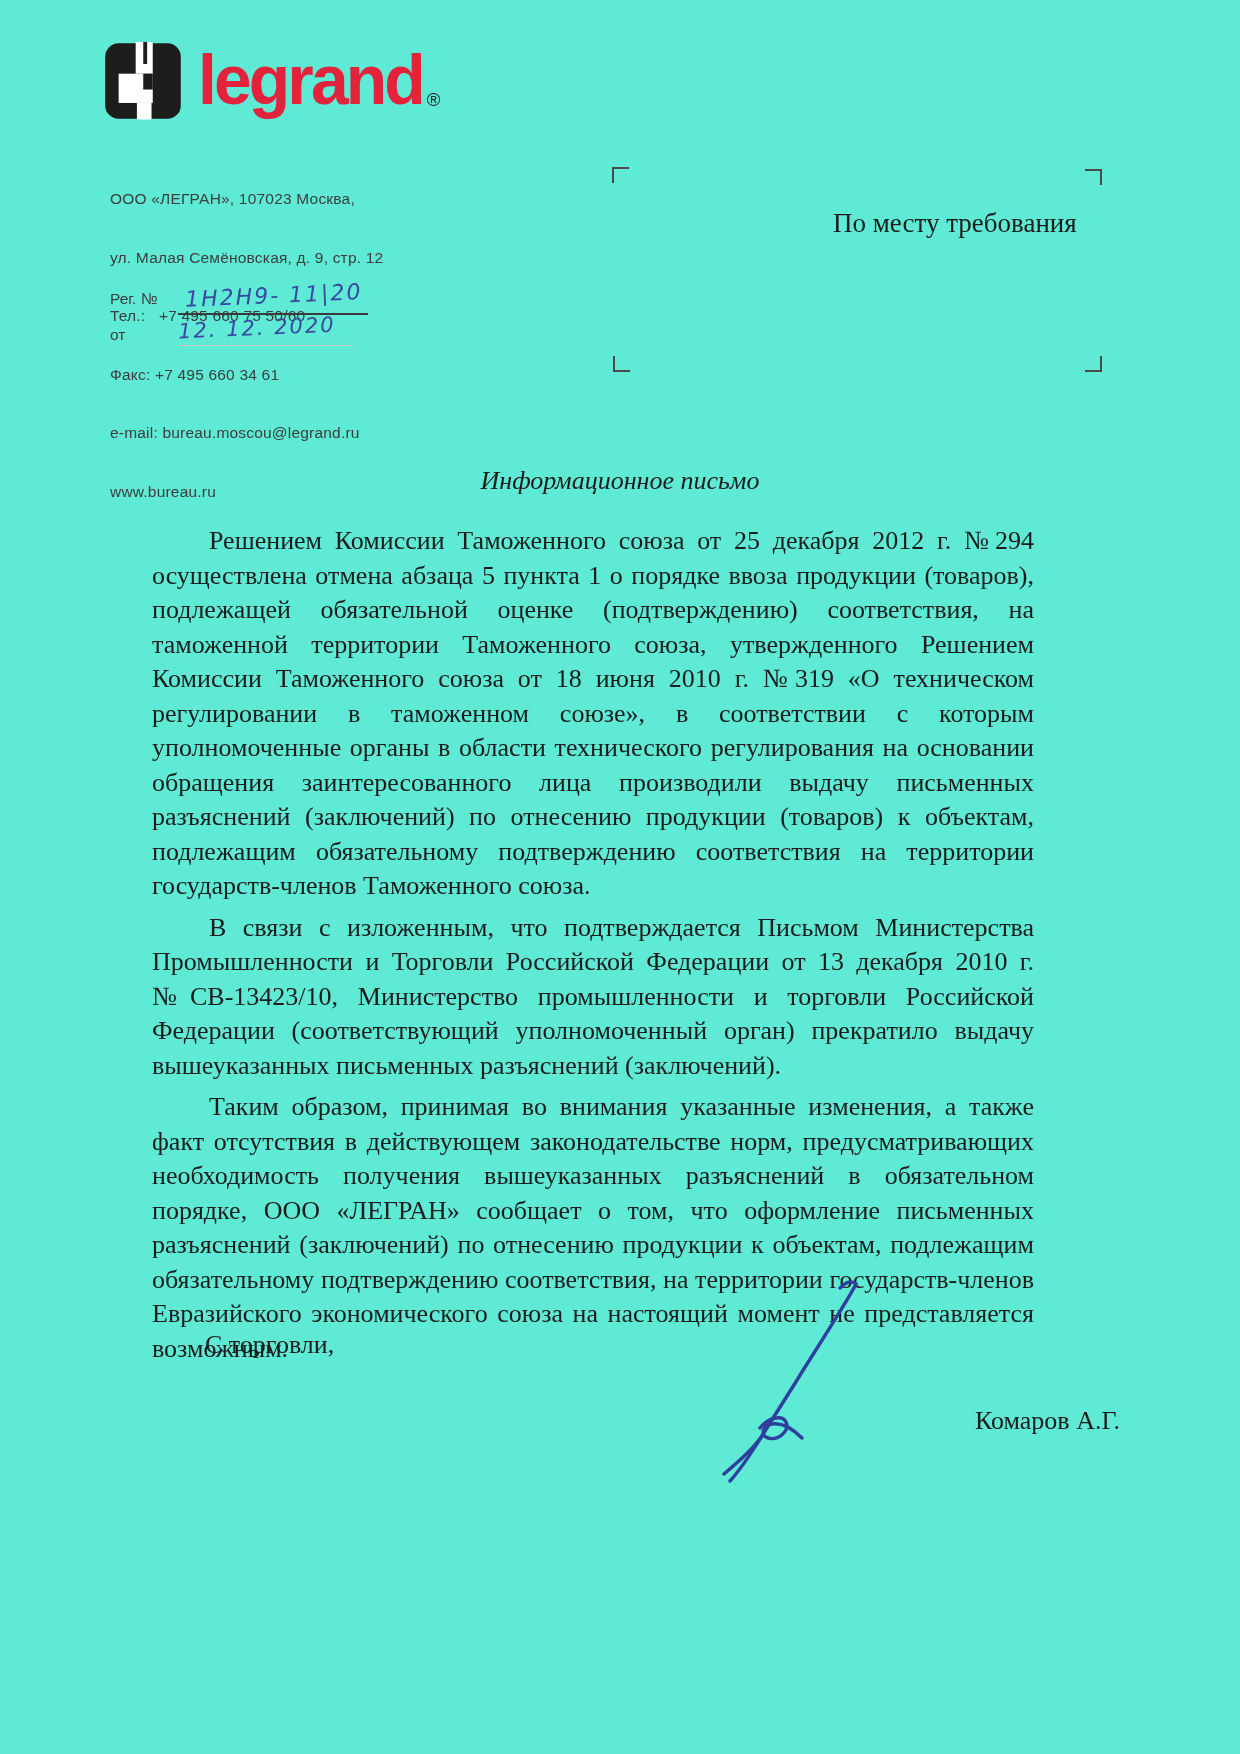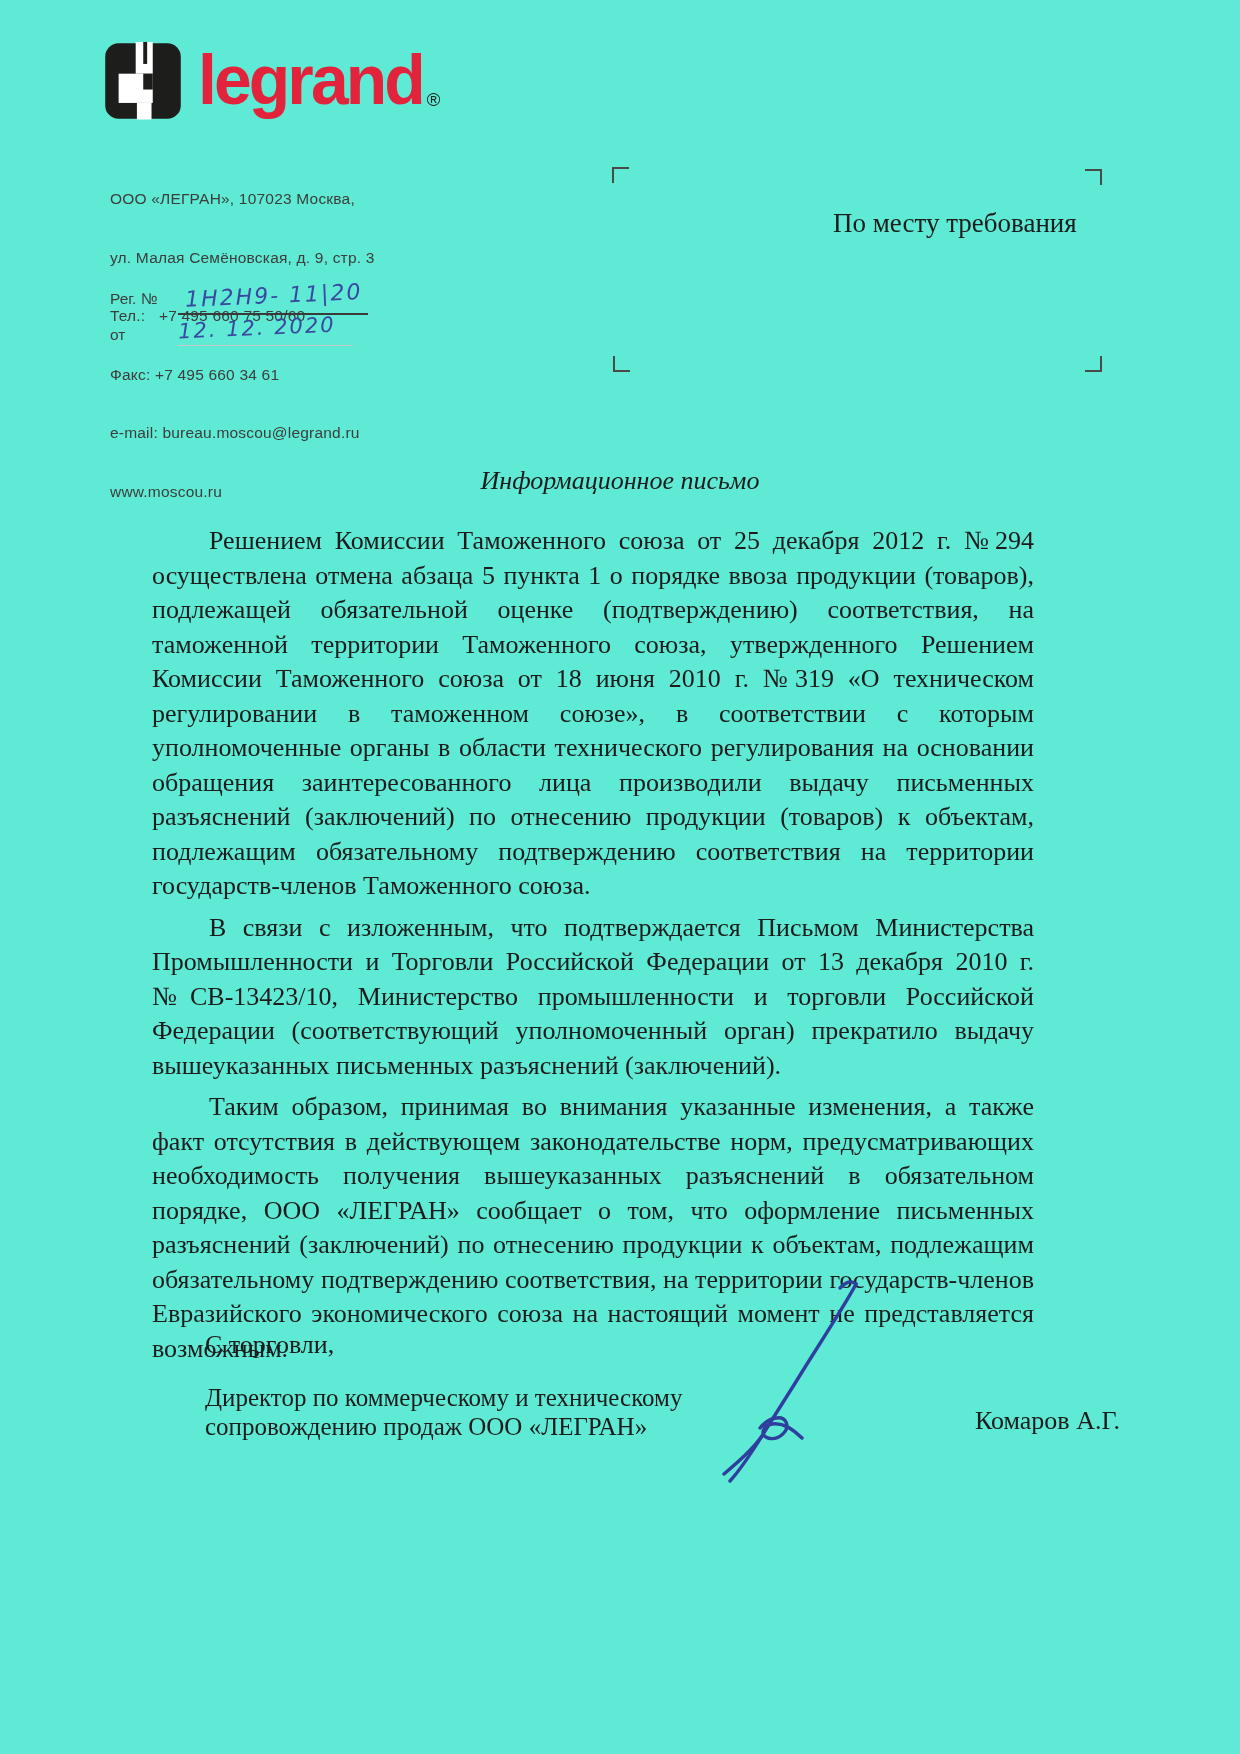--- a/index.html
+++ b/index.html
@@ -90,25 +90,25 @@
       <rect x="16.1" y="0" width="1.6" height="9" fill="#1d1d1b"></rect>
       <rect x="6" y="13" width="14" height="12" fill="#ffffff"></rect>
       <rect x="16.1" y="13" width="3.9" height="6.5" fill="#1d1d1b"></rect>
       <rect x="13.5" y="25" width="6" height="6.8" fill="#ffffff"></rect>
     </svg>
     <div class="logo-word"><span>legrand</span><span class="logo-reg">®</span></div>
   </div>
 
   <div class="contact">
     <div>ООО «ЛЕГРАН», 107023 Москва,</div>
-    <div>ул. Малая Семёновская, д. 9, стр. 3</div>
+    <div>ул. Малая Семёновская, д. 9, стр. 12</div>
     <div>Тел.:   +7 495 660 75 50/60</div>
     <div>Факс: +7 495 660 34 61</div>
     <div>e-mail: bureau.moscou@legrand.ru</div>
-    <div>www.moscou.ru</div>
+    <div>www.bureau.ru</div>
   </div>
 
   <div class="reg-row" style="left:110px; top:290px;text-align:center;">
     <span class="reg-label">Рег. №</span>
   </div>
   <div class="reg-line" style="left:178px; top:313px; width:190px;"></div>
   <div class="handwriting hw-reg">1Н2Н9- 11|20</div>
 
   <div class="reg-row" style="left:110px; top:326px;">
     <span class="reg-label">от</span>
@@ -124,24 +124,20 @@
 
   <div class="letter-title">Информационное письмо</div>
 
   <div class="body-text">
     <p>Решением Комиссии Таможенного союза от 25 декабря 2012 г. №294 осуществлена отмена абзаца 5 пункта 1 о порядке ввоза продукции (товаров), подлежащей обязательной оценке (подтверждению) соответствия, на таможенной территории Таможенного союза, утвержденного Решением Комиссии Таможенного союза от 18 июня 2010 г. №319 «О техническом регулировании в таможенном союзе», в соответствии с которым уполномоченные органы в области технического регулирования на основании обращения заинтересованного лица производили выдачу письменных разъяснений (заключений) по отнесению продукции (товаров) к объектам, подлежащим обязательному подтверждению соответствия на территории государств-членов Таможенного союза.</p>
     <p>В связи с изложенным, что подтверждается Письмом Министерства Промышленности и Торговли Российской Федерации от 13 декабря 2010 г. №СВ-13423/10, Министерство промышленности и торговли Российской Федерации (соответствующий уполномоченный орган) прекратило выдачу вышеуказанных письменных разъяснений (заключений).</p>
     <p>Таким образом, принимая во внимания указанные изменения, а также факт отсутствия в действующем законодательстве норм, предусматривающих необходимость получения вышеуказанных разъяснений в обязательном порядке, ООО «ЛЕГРАН» сообщает о том, что оформление письменных разъяснений (заключений) по отнесению продукции к объектам, подлежащим обязательному подтверждению соответствия, на территории государств-членов Евразийского экономического союза на настоящий момент не представляется возможным.</p>
   </div>
 
   <div class="closing">С торговли,</div>
-  <div class="signer-title">
-    <div>Директор по коммерческому и техническому</div>
-    <div>сопровождению продаж ООО «ЛЕГРАН»</div>
-  </div>
 
   <svg class="signature-svg" viewBox="0 0 200 205">
     <g fill="none" stroke="#2e3f9e" stroke-width="3.4" stroke-linecap="round" stroke-linejoin="round">
       <path d="M166 6 C158 22 132 62 112 94 C98 117 84 138 72 158 C62 174 50 192 40 203"></path>
       <path d="M150 10 C156 4 162 2 166 6"></path>
       <path d="M70 150 C78 140 92 136 96 144 C100 153 88 163 78 160 C70 158 72 148 82 146 C94 144 104 152 112 160"></path>
       <path d="M34 196 C48 184 62 172 72 158"></path>
     </g>
   </svg>
   <div class="signer-name">Комаров А.Г.</div>

